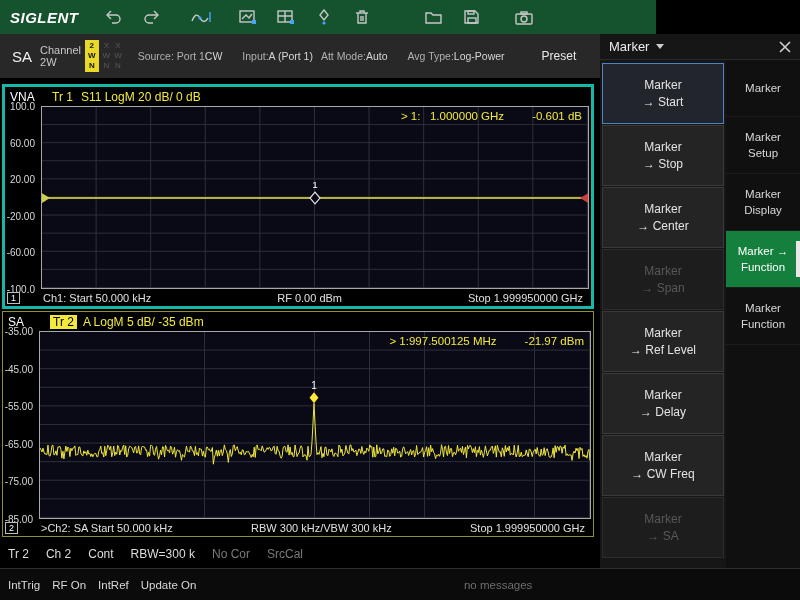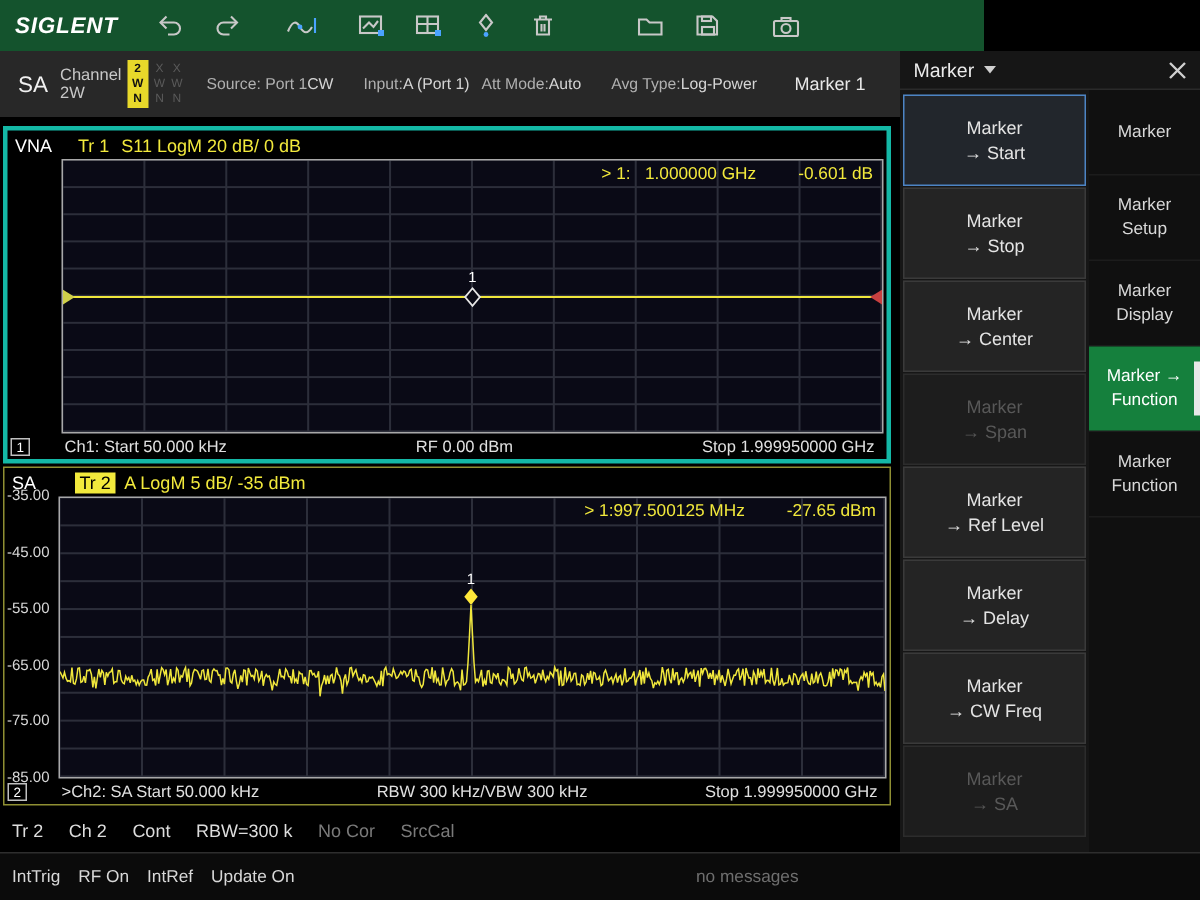--- a/index.html
+++ b/index.html
@@ -197,21 +197,20 @@
     <div class="fld">
       <span class="lab">Att Mode:</span>
       <span class="val">Auto</span>
     </div>
     <div class="sep"></div>
     <div class="fld">
       <span class="lab">Avg Type:</span>
       <span class="val">Log-Power</span>
     </div>
     <div class="sep"></div>
-    <div class="t2-btn">Marker 1</div>
     <div class="sep"></div>
     <div class="t2-btn">Preset</div>
     <div class="sep"></div>
     <div class="t2-btn">•••</div>
     <div class="apps-btn">
       <svg width="24" height="24" viewBox="0 0 22 22" fill="none" stroke="#cfcfcf" stroke-width="1.3">
           <rect x="1" y="1" width="20" height="20" rx="3"></rect>
           <g fill="#cfcfcf" stroke="none">
             <rect x="5" y="5" width="5" height="5"></rect>
             <rect x="12" y="5" width="5" height="5"></rect>
@@ -221,20 +220,28 @@
         </svg>
     </div>
   </div>
 
   <section class="panel vna">
     <div class="p-header">
       <span class="side-label">VNA</span>
       <span class="tr-label">Tr 1</span>
       <span class="p-title">S11 LogM 20 dB/ 0 dB</span>
     </div>
+    <div class="yticks">
+      <span style="top:0%">100.0</span>
+      <span style="top:20%">60.00</span>
+      <span style="top:40%">20.00</span>
+      <span style="top:60%">-20.00</span>
+      <span style="top:80%">-60.00</span>
+      <span style="top:100%">-100.0</span>
+    </div>
     <div class="plot">
       <svg id="vna-svg" viewBox="0 0 552 185" preserveAspectRatio="none">
           <line x1="0" y1="93.055925" x2="552" y2="93.055925" stroke="#f0e73c" stroke-width="1.4"></line>
           <polygon points="0,88.055925 8,93.055925 0,98.055925" fill="#d0d04a"></polygon>
           <polygon points="552,88.055925 544,93.055925 552,98.055925" fill="#c84040"></polygon>
           <polygon points="276,87.055925 281,93.055925 276,99.055925 271,93.055925" fill="#0a0a16" stroke="#e6e6e6" stroke-width="1.2"></polygon>
           <text x="276" y="83.055925" fill="#fff" font-size="10" text-anchor="middle" font-family="Liberation Sans, sans-serif">1</text>
         </svg>
       <div class="readout">
         <span>&gt; 1:   1.000000 GHz</span>
@@ -264,21 +271,21 @@
       <span style="top:100%">-85.00</span>
     </div>
     <div class="plot">
       <svg id="sa-svg" viewBox="0 0 552 186" preserveAspectRatio="none">
           <polyline points="0,115.8 1,117.8 2,120.0 3,116.2 4,120.1 5,122.2 6,121.8 7,122.6 8,113.1 9,123.5 10,124.1 11,120.6 12,113.6 13,113.3 14,122.9 15,122.4 16,118.8 17,123.3 18,114.9 19,115.1 20,114.3 21,117.5 22,126.2 23,119.2 24,126.9 25,120.0 26,114.0 27,119.5 28,115.0 29,116.5 30,124.6 31,116.2 32,118.8 33,116.2 34,115.9 35,113.9 36,123.5 37,122.5 38,122.5 39,115.0 40,115.1 41,121.2 42,123.2 43,123.9 44,118.9 45,121.3 46,119.7 47,123.2 48,118.2 49,122.1 50,121.4 51,124.5 52,121.8 53,124.8 54,122.5 55,121.4 56,121.4 57,124.7 58,124.8 59,119.4 60,117.5 61,114.1 62,121.5 63,120.7 64,125.0 65,114.2 66,123.8 67,118.2 68,113.2 69,114.4 70,117.9 71,114.3 72,124.8 73,120.8 74,114.0 75,123.6 76,120.1 77,122.3 78,113.4 79,114.9 80,123.0 81,118.4 82,119.3 83,115.2 84,113.0 85,122.6 86,113.8 87,125.1 88,123.3 89,116.8 90,114.3 91,114.7 92,115.5 93,117.9 94,120.9 95,115.1 96,114.6 97,121.0 98,120.7 99,113.9 100,121.8 101,122.9 102,115.4 103,114.0 104,115.1 105,115.0 106,118.2 107,117.9 108,124.7 109,120.3 110,124.1 111,113.4 112,113.3 113,114.5 114,122.4 115,123.3 116,117.2 117,114.5 118,121.9 119,127.2 120,123.6 121,118.2 122,122.8 123,114.7 124,115.1 125,125.0 126,113.4 127,116.3 128,118.9 129,118.3 130,120.8 131,114.1 132,115.3 133,122.2 134,120.2 135,115.2 136,125.2 137,119.6 138,117.7 139,119.3 140,118.6 141,122.7 142,128.3 143,122.5 144,124.2 145,125.0 146,119.7 147,114.0 148,119.2 149,118.9 150,120.2 151,114.0 152,115.5 153,119.1 154,119.2 155,123.6 156,114.3 157,122.5 158,120.6 159,123.9 160,116.0 161,117.2 162,117.3 163,124.1 164,119.2 165,124.3 166,125.1 167,115.2 168,115.1 169,117.8 170,117.0 171,119.3 172,119.2 173,115.5 174,132.2 175,125.1 176,122.6 177,118.0 178,124.3 179,118.4 180,123.9 181,118.4 182,117.6 183,123.6 184,120.0 185,112.9 186,117.5 187,118.5 188,122.0 189,130.4 190,120.8 191,117.6 192,124.5 193,121.9 194,113.4 195,113.0 196,118.7 197,116.4 198,114.6 199,118.8 200,121.6 201,120.1 202,122.8 203,117.8 204,118.2 205,122.7 206,122.3 207,119.5 208,120.0 209,119.2 210,121.0 211,123.1 212,125.4 213,122.3 214,124.8 215,115.2 216,125.4 217,114.5 218,112.9 219,117.8 220,117.1 221,117.7 222,118.8 223,113.9 224,116.9 225,120.2 226,119.6 227,117.8 228,115.7 229,117.4 230,115.4 231,116.0 232,119.1 233,118.1 234,115.0 235,114.2 236,121.6 237,122.2 238,114.3 239,118.9 240,119.3 241,124.2 242,126.2 243,124.3 244,115.9 245,114.3 246,114.7 247,119.7 248,120.1 249,112.8 250,123.1 251,115.0 252,122.5 253,120.3 254,124.6 255,124.5 256,113.0 257,118.7 258,124.6 259,121.8 260,121.1 261,116.4 262,113.8 263,115.7 264,124.9 265,123.2 266,122.6 267,124.0 268,128.2 269,114.3 270,124.6 271,124.2 272,122.4 273,109.7 274,91.1 275,71.3 276,91.1 277,109.7 278,122.6 279,120.7 280,122.4 281,118.9 282,114.6 283,125.7 284,121.3 285,124.7 286,115.4 287,115.1 288,123.0 289,123.6 290,117.2 291,118.2 292,120.0 293,116.8 294,123.0 295,124.5 296,121.1 297,121.3 298,122.5 299,124.7 300,113.0 301,114.0 302,120.6 303,117.1 304,123.9 305,122.8 306,121.0 307,113.5 308,117.8 309,121.2 310,121.9 311,113.3 312,112.9 313,118.9 314,116.6 315,120.1 316,119.5 317,118.1 318,123.6 319,120.4 320,117.0 321,117.4 322,121.5 323,114.5 324,119.8 325,122.4 326,119.0 327,120.8 328,116.1 329,117.4 330,119.3 331,112.8 332,115.3 333,114.5 334,125.2 335,115.0 336,124.9 337,124.5 338,112.8 339,121.9 340,119.9 341,115.6 342,122.0 343,120.6 344,116.9 345,116.8 346,124.4 347,124.0 348,124.9 349,118.0 350,118.8 351,124.4 352,122.7 353,116.8 354,121.2 355,115.2 356,123.8 357,116.3 358,116.9 359,121.1 360,120.8 361,119.1 362,125.1 363,124.2 364,116.6 365,114.8 366,117.8 367,121.8 368,120.7 369,119.6 370,123.5 371,120.1 372,117.5 373,123.0 374,119.3 375,118.4 376,124.9 377,121.5 378,113.5 379,122.5 380,121.9 381,120.1 382,120.2 383,118.4 384,115.6 385,125.0 386,120.3 387,118.6 388,114.7 389,124.4 390,115.7 391,123.7 392,113.1 393,119.7 394,116.6 395,120.3 396,121.8 397,126.7 398,123.2 399,124.0 400,122.1 401,124.3 402,121.3 403,112.7 404,117.3 405,125.0 406,114.9 407,114.2 408,121.1 409,123.5 410,113.5 411,121.5 412,116.7 413,116.6 414,124.7 415,121.1 416,120.0 417,122.8 418,120.3 419,113.3 420,119.3 421,117.2 422,116.3 423,120.5 424,114.4 425,122.6 426,118.6 427,115.0 428,125.8 429,113.4 430,117.0 431,113.8 432,113.6 433,115.7 434,120.6 435,116.7 436,120.6 437,114.7 438,124.7 439,118.3 440,120.4 441,114.6 442,123.1 443,118.2 444,121.6 445,125.3 446,120.6 447,113.9 448,119.0 449,123.9 450,120.9 451,118.1 452,118.2 453,115.1 454,114.0 455,121.4 456,118.3 457,113.8 458,125.1 459,113.3 460,117.0 461,120.1 462,119.8 463,124.8 464,115.8 465,118.2 466,124.3 467,113.6 468,119.9 469,115.7 470,118.7 471,114.0 472,123.1 473,121.5 474,121.7 475,123.0 476,113.2 477,121.4 478,125.0 479,120.8 480,113.3 481,124.6 482,124.2 483,120.2 484,124.7 485,123.5 486,123.3 487,123.1 488,117.9 489,121.7 490,124.7 491,117.2 492,117.5 493,120.0 494,124.6 495,120.4 496,118.5 497,117.2 498,121.9 499,115.5 500,121.3 501,123.8 502,124.3 503,117.0 504,123.3 505,122.4 506,115.7 507,123.6 508,118.3 509,116.7 510,120.0 511,124.9 512,125.3 513,125.0 514,122.3 515,115.9 516,125.8 517,113.6 518,120.4 519,114.6 520,114.9 521,118.7 522,114.0 523,114.7 524,121.3 525,114.9 526,116.4 527,113.0 528,123.5 529,121.8 530,123.7 531,122.8 532,123.0 533,122.9 534,128.4 535,121.6 536,119.2 537,121.0 538,116.2 539,118.8 540,116.4 541,126.5 542,115.3 543,118.0 544,116.5 545,124.4 546,122.7 547,125.1 548,123.5 549,126.2 550,119.1 551,117.4 552,128.6" fill="none" stroke="#f0e73c" stroke-width="1"></polyline>
           <polygon points="275,60.3124 279.5,65.8124 275,71.3124 270.5,65.8124" fill="#ffe83a"></polygon>
           <text x="275" y="57.3124" fill="#fff" font-size="10" text-anchor="middle" font-family="Liberation Sans, sans-serif">1</text>
         </svg>
       <div class="readout">
         <span>&gt; 1:997.500125 MHz</span>
-        <span>-27.65 dBm</span>
+        <span>-21.97 dBm</span>
       </div>
     </div>
     <div class="p-footer">
       <span>&gt;Ch2: SA Start 50.000 kHz</span>
       <span>RBW 300 kHz/VBW 300 kHz</span>
       <span>Stop 1.999950000 GHz</span>
     </div>
     <div class="win-num">2</div>
   </section>
 

